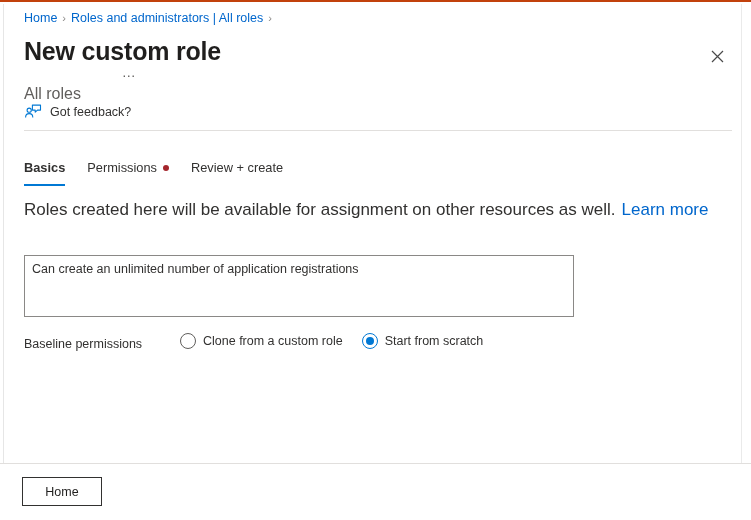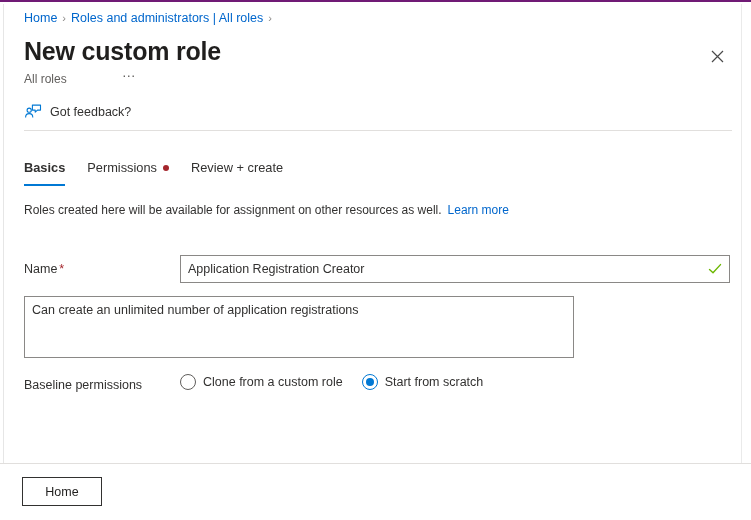--- a/index.html
+++ b/index.html
@@ -15,21 +15,21 @@
     overflow: hidden;
   }
 
   .blade {
     position: absolute;
     left: 0;
     top: 0;
     width: 751px;
     height: 520px;
     background: #ffffff;
-    border-top: 2px solid #701a75;
+    border-top: 2px solid #c2410c;
     box-sizing: border-box;
     display: flex;
     flex-direction: column;
   }
 
   .blade-left-rule {
     position: absolute;
     left: 3px;
     top: 2px;
     bottom: 0;
@@ -94,22 +94,22 @@
     font-size: 14px;
     letter-spacing: 1.5px;
     position: relative;
     top: -4px;
     cursor: pointer;
     padding: 2px 3px;
   }
   .subtitle {
     position: absolute;
     left: 24px;
-    top: 70px;
-    font-size: 12px;
+    top: 84px;
+    font-size: 16px;
     color: #605e5c;
     line-height: 15px;
   }
 
   .close-btn {
     position: absolute;
     right: 21px;
     top: 41px;
     width: 26px;
     height: 26px;
@@ -192,21 +192,21 @@
     margin-left: 6px;
     position: relative;
     top: 0px;
   }
 
   
   .info-line {
     position: absolute;
     left: 24px;
     top: 199px;
-    font-size: 12px;
+    font-size: 17px;
     line-height: 18px;
     color: #323130;
   }
   .info-line a {
     color: #0066cc;
     text-decoration: none;
     margin-left: 6px;
     cursor: pointer;
   }
 
@@ -411,35 +411,20 @@
         <span>Review + create</span>
       </div>
     </div>
 
     <div class="info-line">
       <span>Roles created here will be available for assignment on other resources as well.</span><a>Learn more</a>
     </div>
 
     <div class="form">
 
-      <div class="frow">
-        <div class="flabel">
-          <span>Name</span><span class="req">*</span>
-        </div>
-        <div class="fctl">
-          <div class="textbox">
-            <input type="text" value="Application Registration Creator" style="">
-            <span class="valid-check">
-              <svg width="14" height="14" viewBox="0 0 14 14" aria-hidden="true">
-                <path d="M1.5 7.6 L5.0 10.8 L12.5 2.6" fill="none" stroke="#6bb700" stroke-width="1.4" stroke-linecap="round" stroke-linejoin="round"></path>
-              </svg>
-            </span>
-          </div>
-        </div>
-      </div>
 
       <div class="frow">
         <div class="fctl">
           <div class="textarea-wrap">
             <textarea style="">Can create an unlimited number of application registrations</textarea>
           </div>
         </div>
       </div>
 
       <div class="frow">

